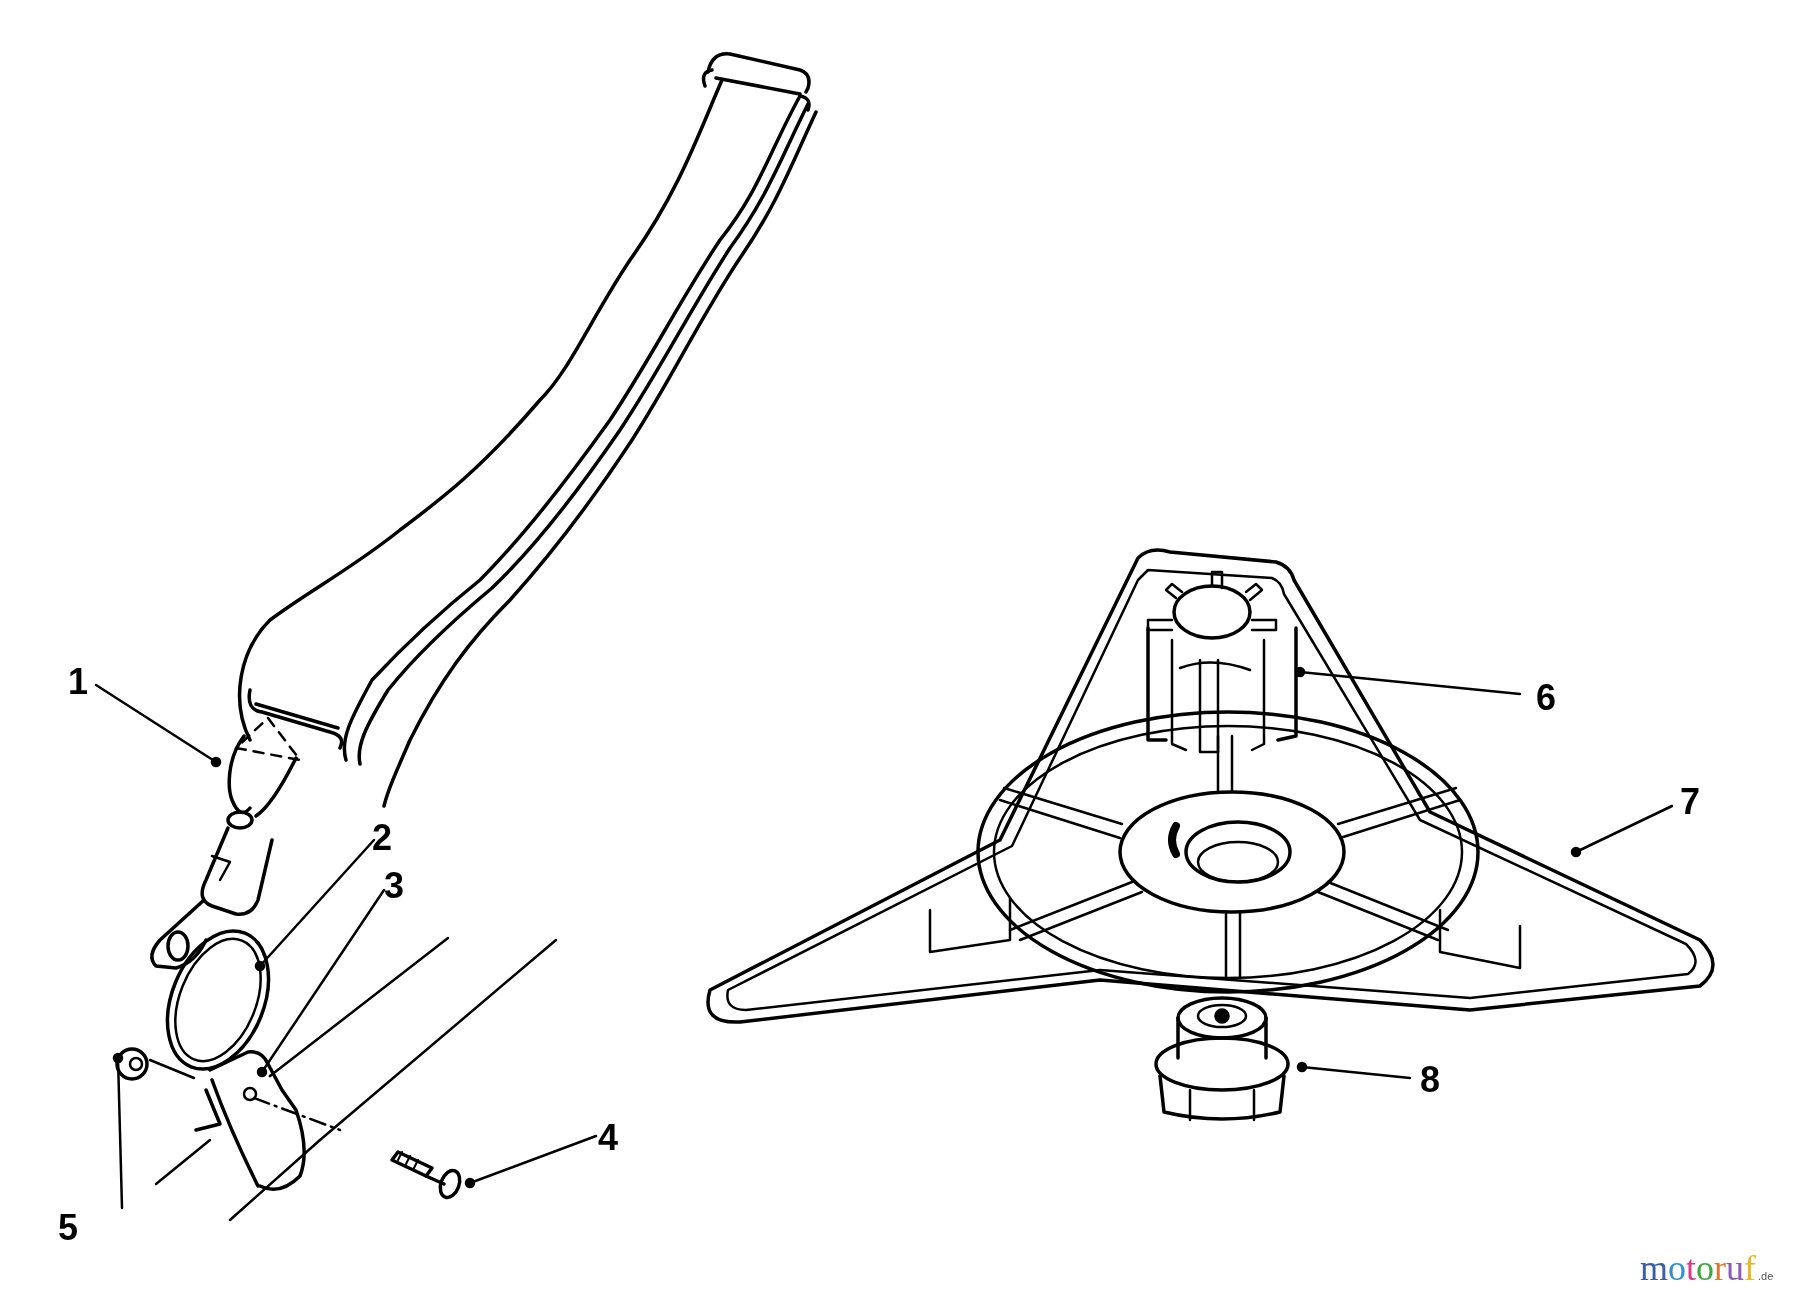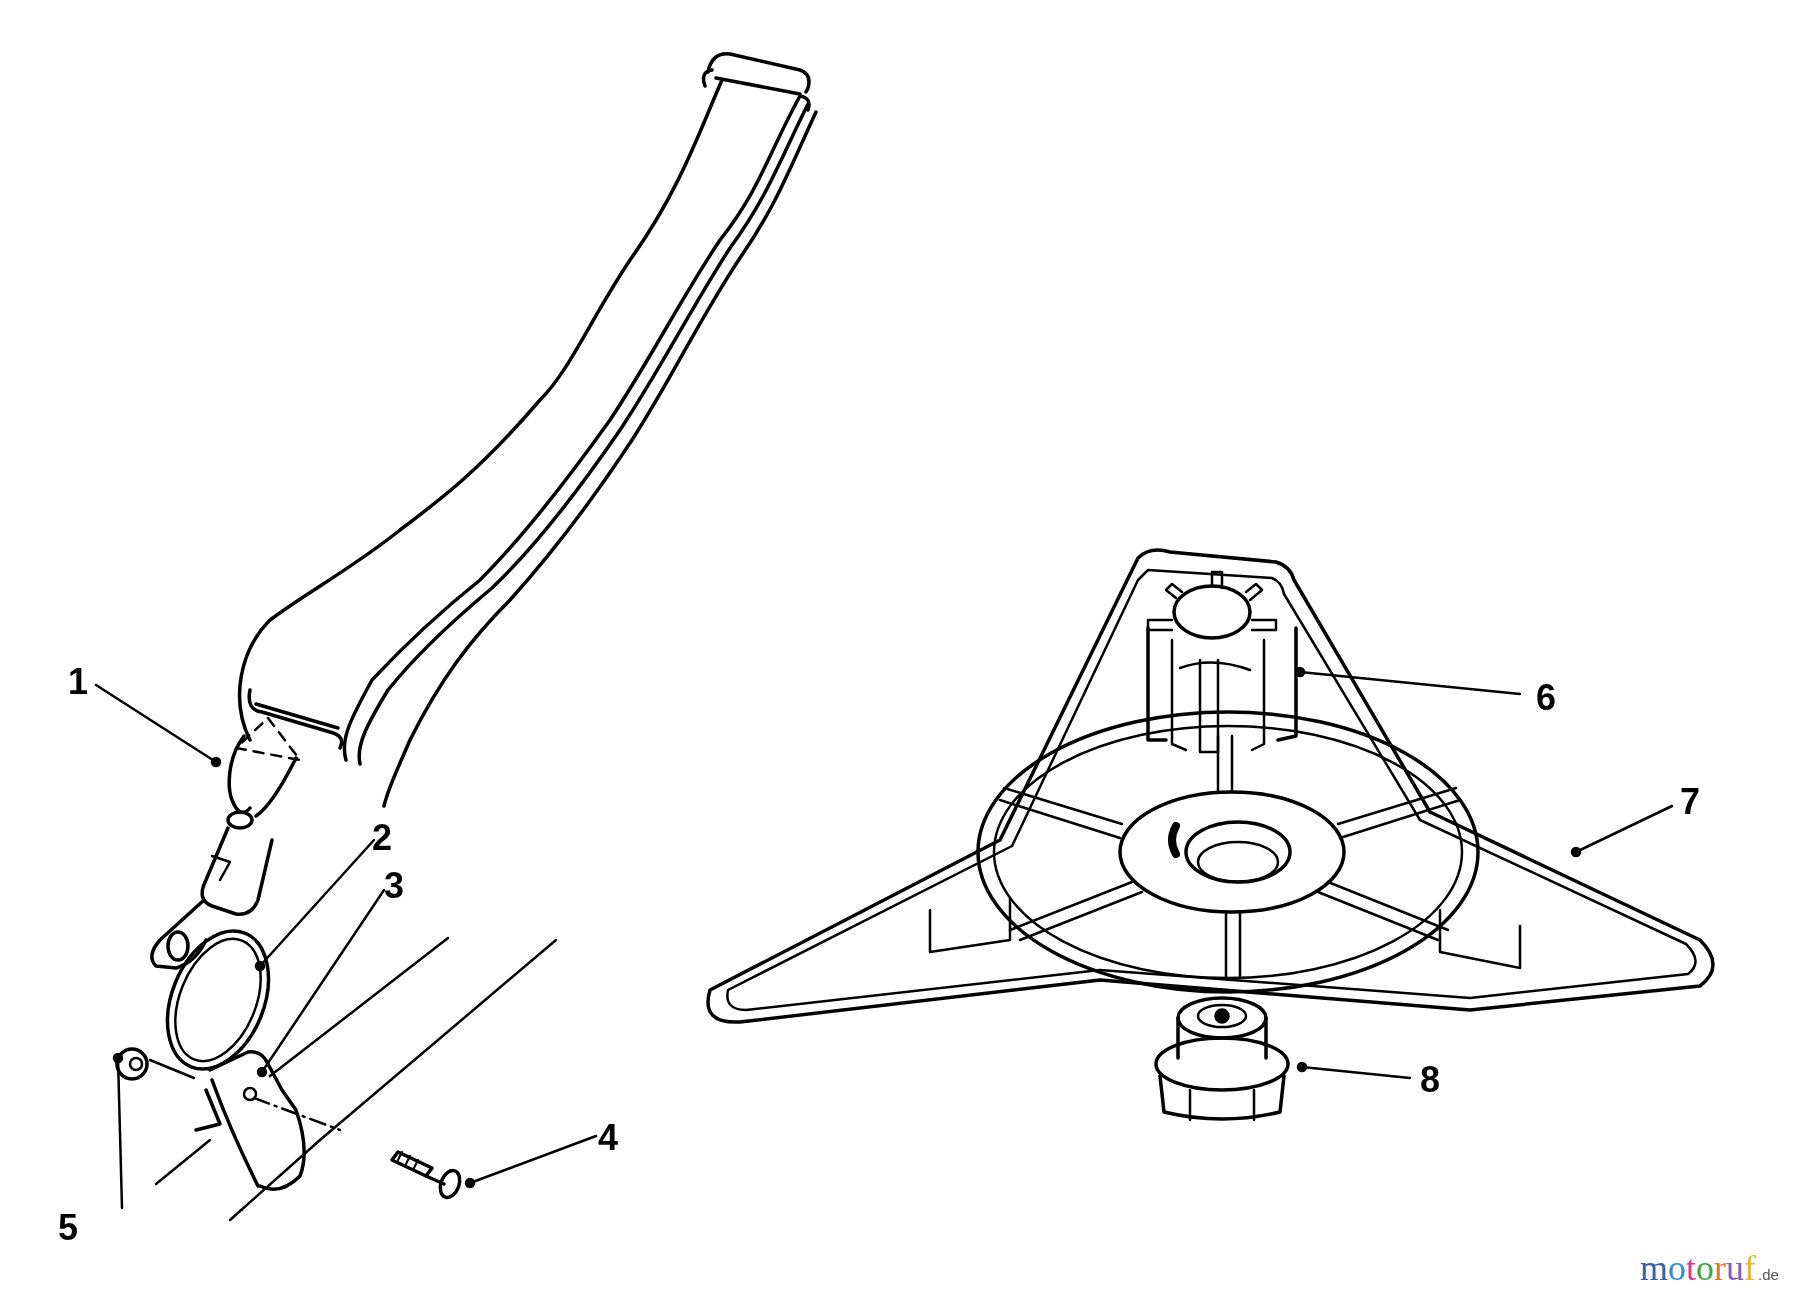--- a/index.html
+++ b/index.html
@@ -1,21 +1,21 @@
 <!DOCTYPE html>
 <html><head>
 <meta charset="utf-8">
 <style>
   html, body { margin: 0; padding: 0; background: #ffffff; }
   body { width: 1800px; height: 1289px; position: relative; overflow: hidden; font-family: "Liberation Sans", sans-serif; }
   #diagram { position: absolute; left: 0; top: 0; width: 1800px; height: 1289px; }
   .label { position: absolute; font-family: "Liberation Sans", sans-serif; font-weight: bold; font-size: 36px; color: #000; line-height: 1; }
   .wm { position: absolute; left: 1640px; top: 1247px; font-family: "Liberation Serif", serif; font-size: 36px; letter-spacing: 0px; white-space: nowrap; }
   .wm span { display: inline-block; }
-  .wm .de { font-family: "Liberation Sans", sans-serif; font-size: 15px; color: #555; margin-left: 2px; }
+  .wm .de { font-family: "Liberation Sans", sans-serif; font-size: 11px; color: #555; margin-left: 2px; }
 </style>
 </head>
 <body>
 
 <svg id="diagram" viewBox="0 0 1800 1289" xmlns="http://www.w3.org/2000/svg" fill="none" stroke="#000" stroke-width="3.5" stroke-linejoin="round" stroke-linecap="round">
 
   <g>
 
     <path d="M708 72 Q712 52 730 54 L800 70 Q812 74 808 88 L806 92"></path>
     <path d="M716 78 L800 94"></path>

